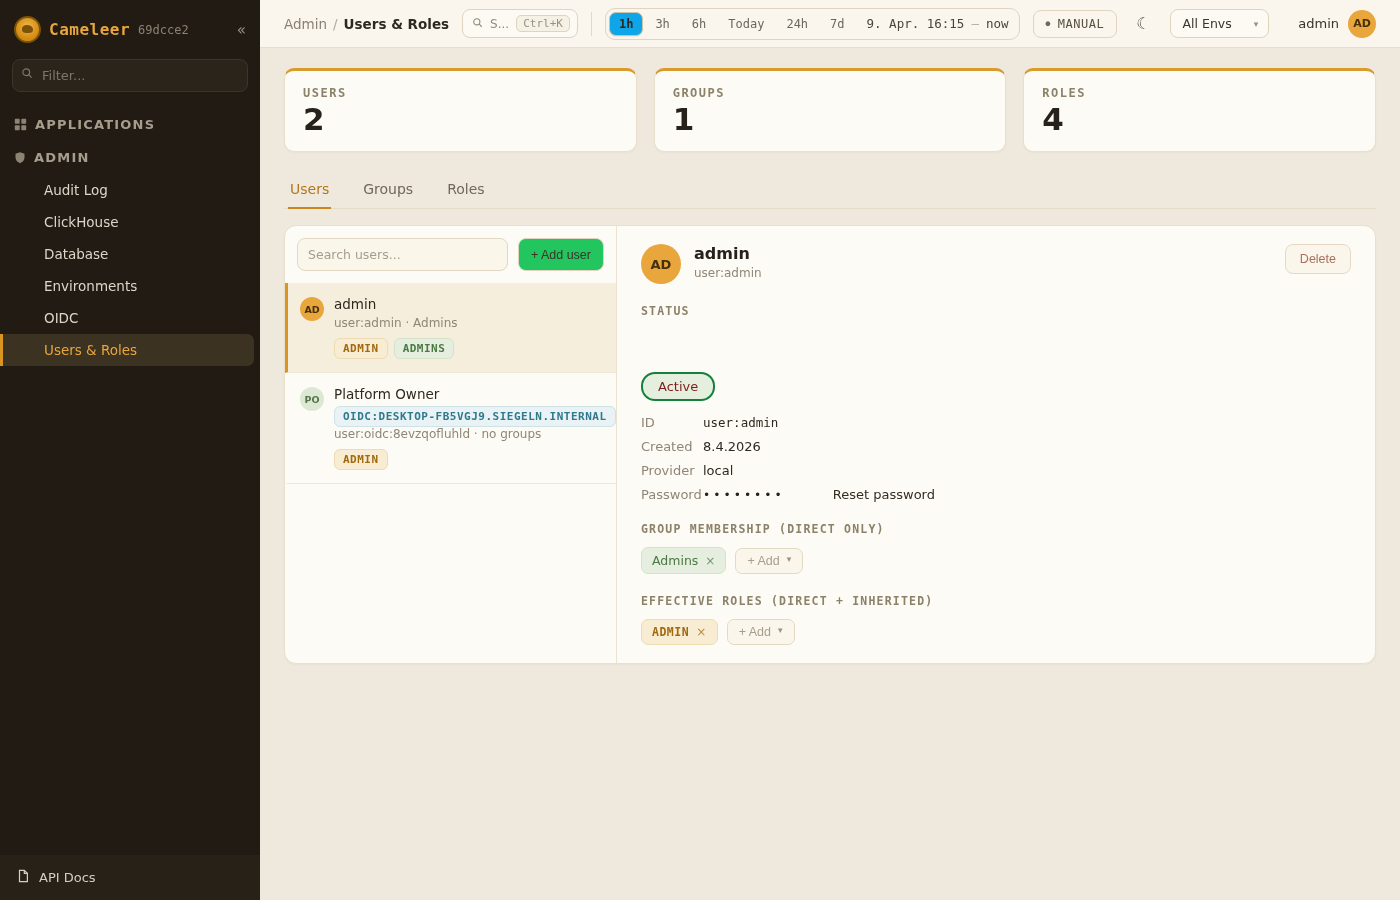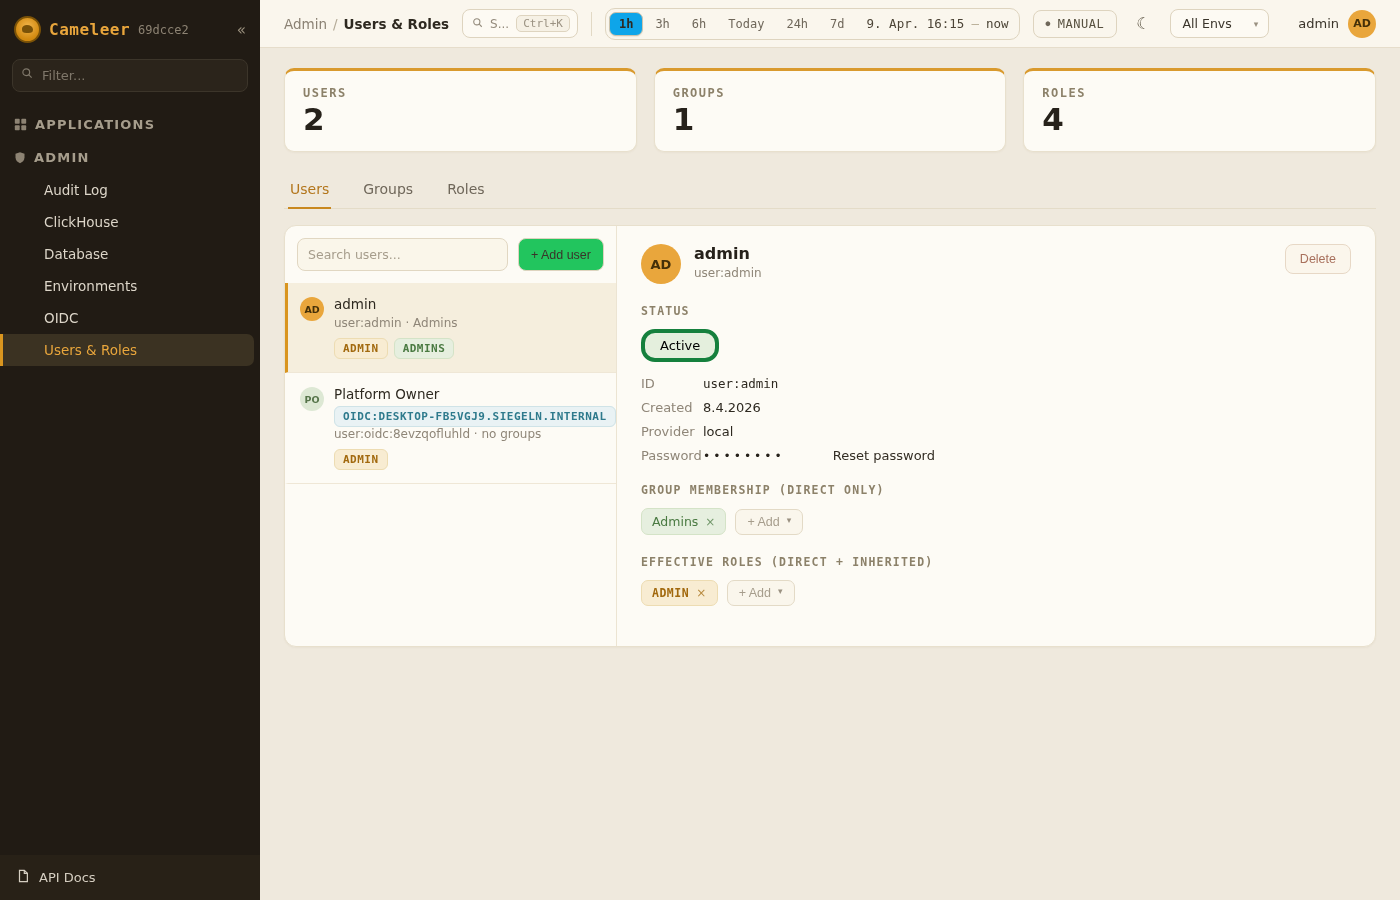--- a/index.html
+++ b/index.html
@@ -192,22 +192,22 @@
   .detail-sub { font-size:12px; color:#8f8678; margin-top:3px; }
   .delete-btn {
     margin-left:auto; border:1px solid #e7d8c6; background:#fbf6ec; border-radius:8px;
     padding:7px 14px; font-size:12.5px; color:#a8705c; cursor:pointer;
   }
   .detail-heading {
     font-family:"DejaVu Sans Mono", monospace; font-size:11.5px; font-weight:bold;
     letter-spacing:1.2px; color:#8c8169; margin:20px 0 11px;
   }
   .status-pill {
-    display:inline-block; background:#e4efdd; border:4px solid #15803d; color:#000000;
-    border-radius:14px; padding:5px 15px; font-size:13px;
+    display:inline-block; background:#e4efdd; border:2px solid #15803d; color:#7f1d1d;
+    border-radius:14px; padding:5px 15px; font-size:13px;margin-top:43px;
   }
   .field-row { display:flex; align-items:center; font-size:13px; margin:9px 0; }
   .field-key { width:62px; color:#8f8678; flex-shrink:0; }
   .field-value { color:#2e2920; }
   .field-value.mono { font-size:12.5px; }
   .pw-dots { font-family:"DejaVu Sans Mono", monospace; letter-spacing:3px; color:#26211a; font-size:12px; }
   .reset-link { margin-left:48px; color:#332d23; cursor:pointer; font-size:13px; }
   .chip-row { display:flex; gap:9px; align-items:center; }
   .chip {
     display:inline-flex; align-items:center; gap:7px;

